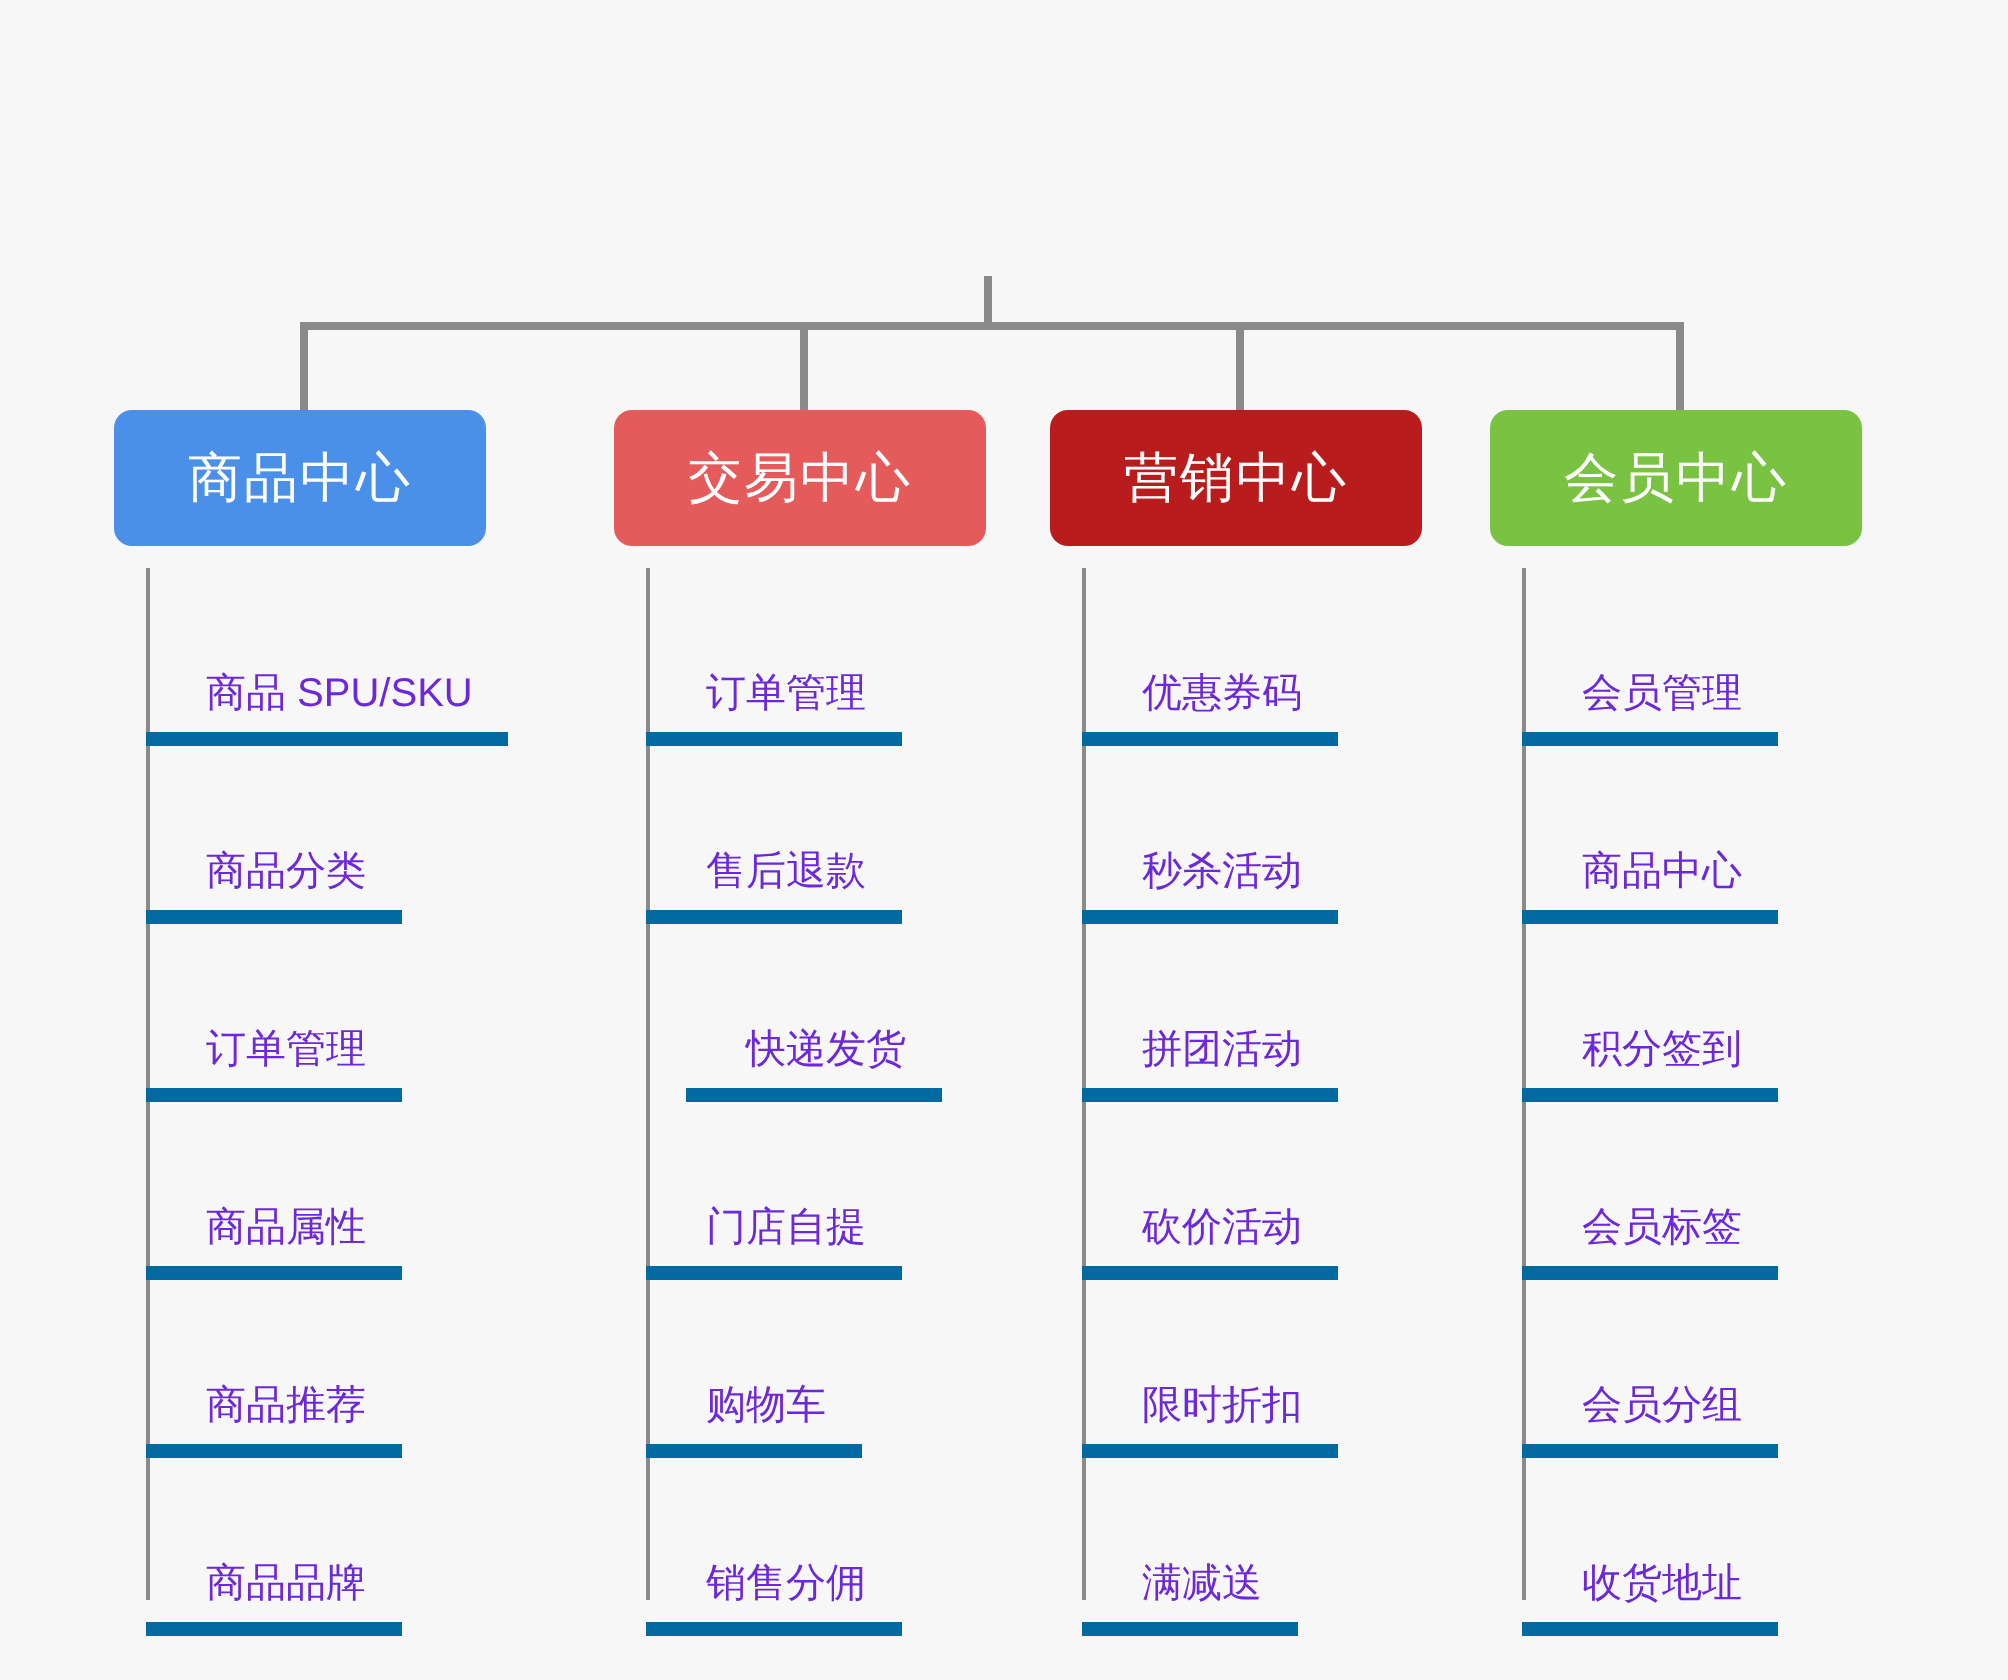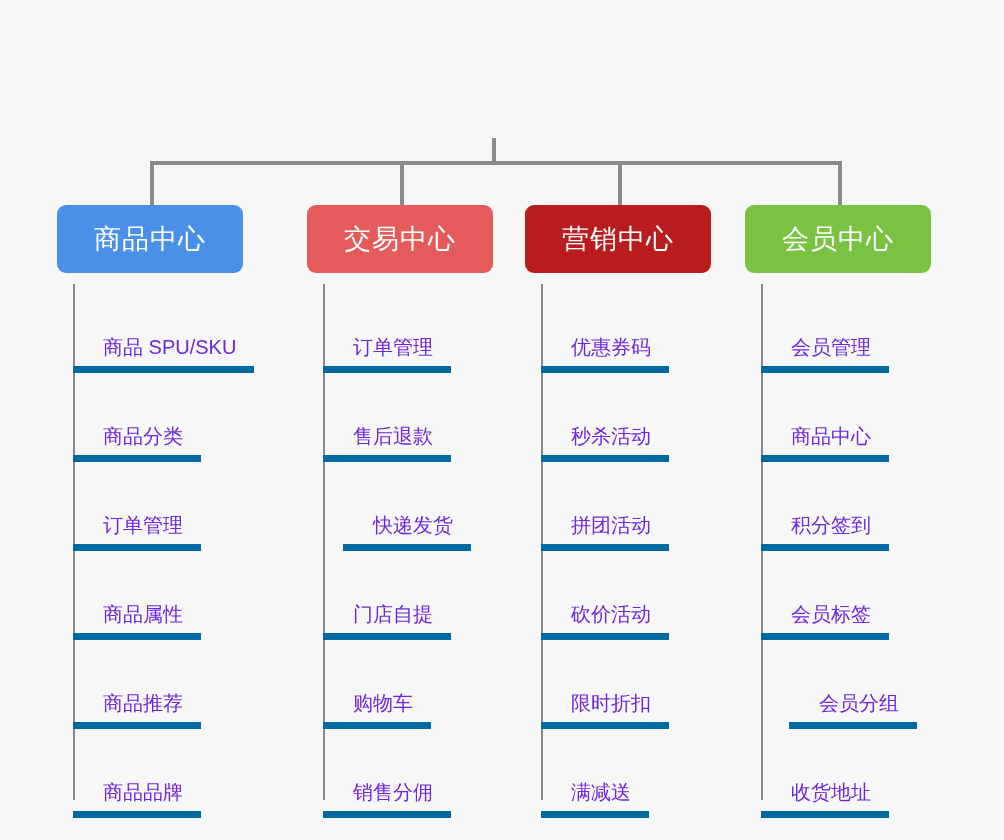--- a/index.html
+++ b/index.html
@@ -201,21 +201,21 @@
       </div>
     <div class="item" style="top:89px;">
         <span class="item-inner">商品中心</span>
       </div>
     <div class="item" style="top:178px;">
         <span class="item-inner">积分签到</span>
       </div>
     <div class="item" style="top:267px;">
         <span class="item-inner">会员标签</span>
       </div>
-    <div class="item" style="top:356px;margin-left:28px;">
+    <div class="item" style="top:356px;">
         <span class="item-inner">会员分组</span>
       </div>
     <div class="item" style="top:445px;">
         <span class="item-inner">收货地址</span>
       </div>
   </div>
 
 </div>
 
 </body></html>

